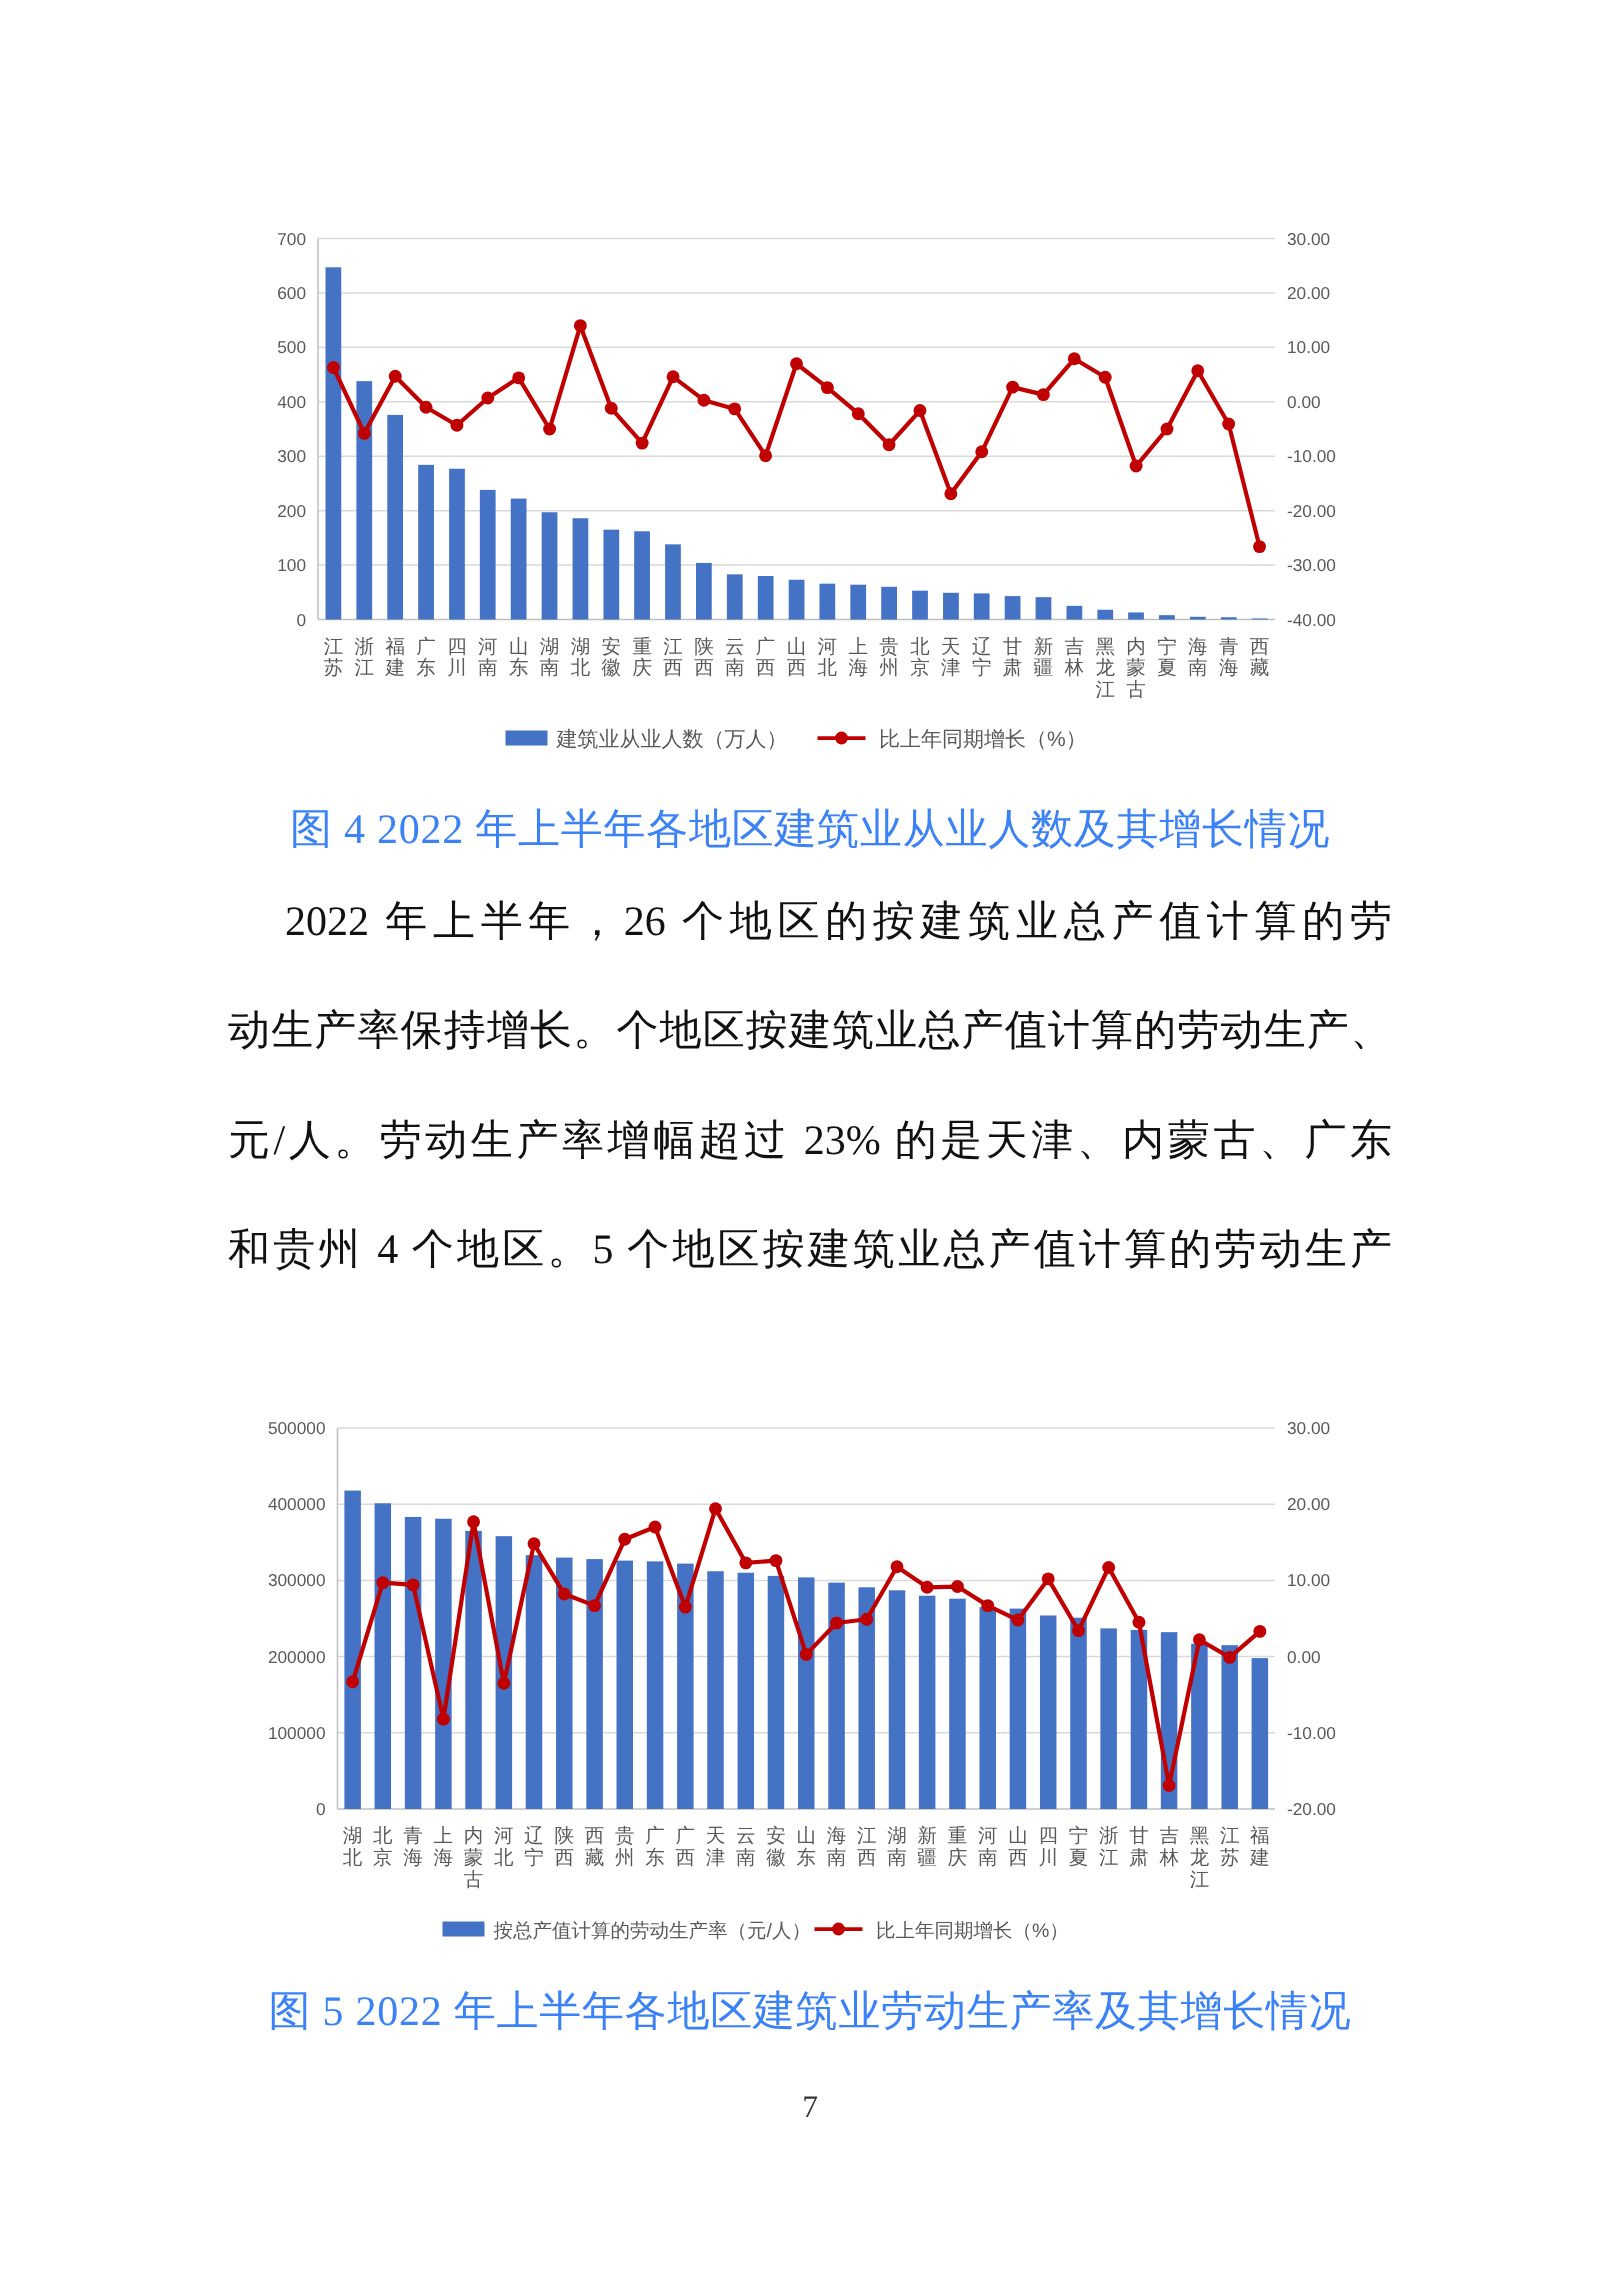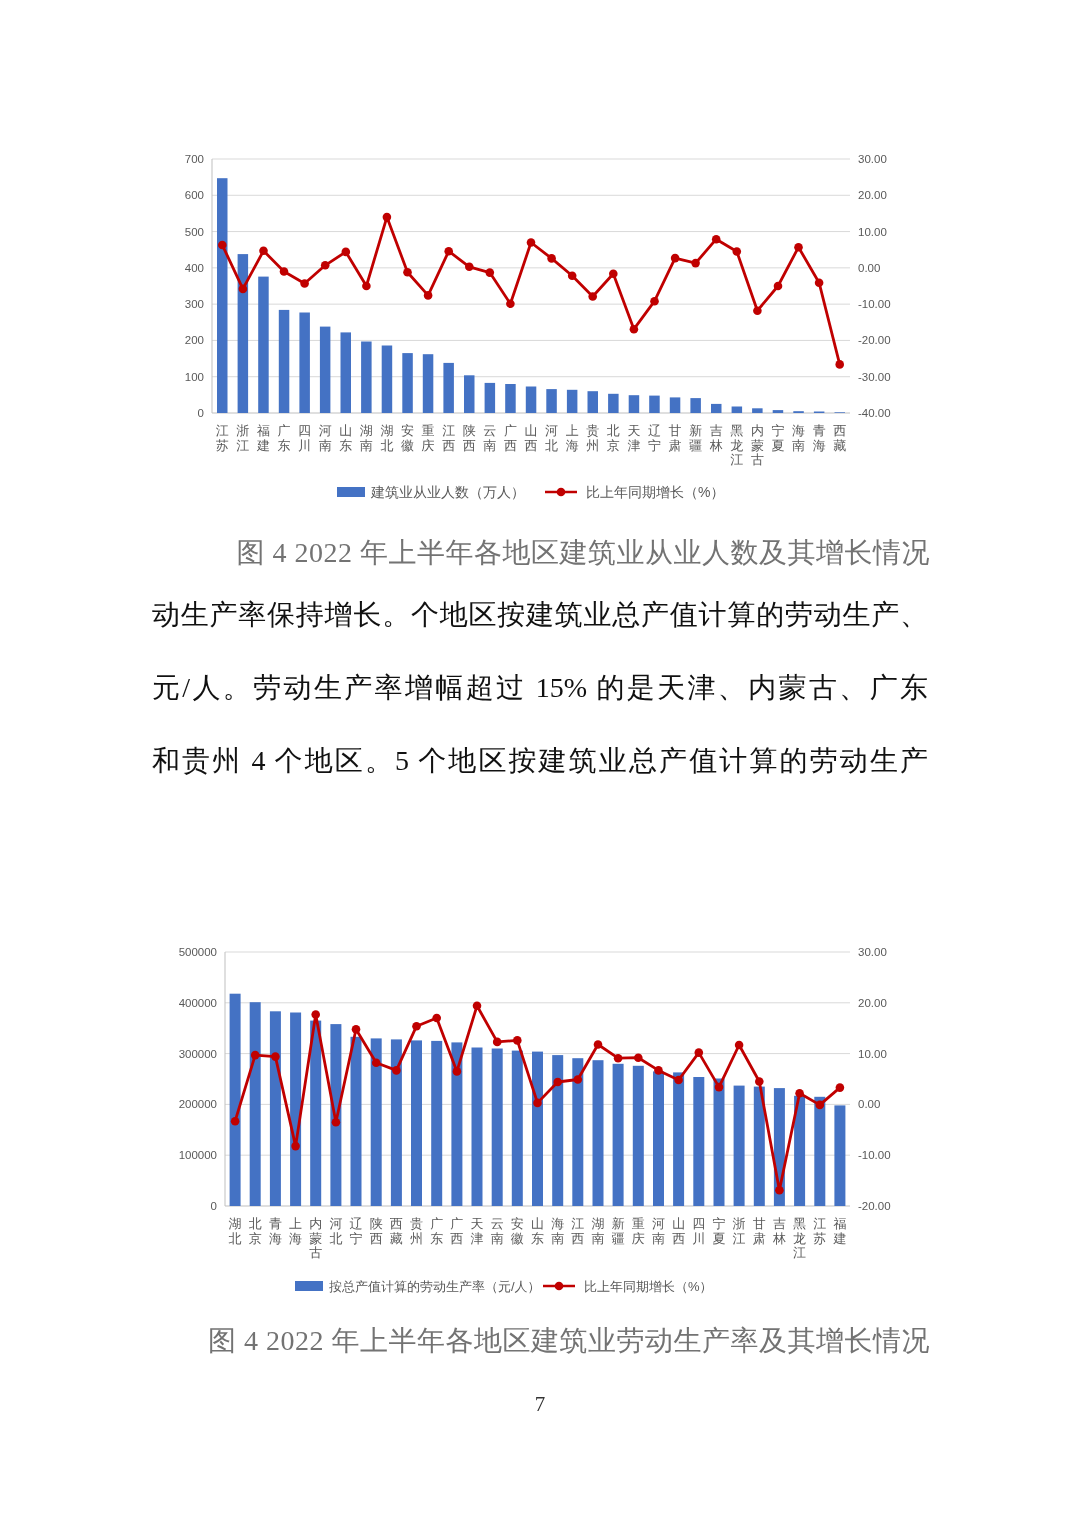--- a/index.html
+++ b/index.html
@@ -1,21 +1,21 @@
 <!DOCTYPE html>
 <html><head>
 <meta charset="utf-8">
 <style>
   *{margin:0;padding:0;box-sizing:border-box}
   html,body{background:#ffffff}
   .page{position:relative;width:1080px;height:1527px;background:#ffffff;
         font-family:"Liberation Serif",serif;overflow:hidden}
   .chart{position:absolute;overflow:visible}
-  .caption{position:absolute;left:150px;width:780px;text-align:right;
-           font-size:28px;color:#737373;letter-spacing:.5px}
+  .caption{position:absolute;left:150px;width:780px;text-align:center;
+           font-size:28px;color:#3b82f6;letter-spacing:.5px}
   .para{position:absolute;left:152px;top:578px;width:776px;font-size:28px;color:#111}
   .pline{height:73px;line-height:73px;text-align:justify;text-align-last:justify}
   .pline.indent{text-indent:38px}
   .pline.last{text-align-last:left}
   .pagenum{position:absolute;left:0;top:1392px;width:1080px;text-align:center;
            font-size:21px;color:#333}
   .ax{font-family:"Liberation Sans",sans-serif;font-size:11.5px;fill:#595959}
   .cat{font-family:"Liberation Sans",sans-serif;font-size:13px;fill:#595959}
   .lg{font-family:"Liberation Sans",sans-serif;fill:#595959}
 </style>
@@ -147,22 +147,23 @@
       <rect x="197" y="347" width="28" height="10" fill="#4472C4"></rect>
       <text x="231" y="357" class="lg" font-size="14">建筑业从业人数（万人）</text>
       <line x1="405" x2="437" y1="352" y2="352" stroke="#C00000" stroke-width="2.5"></line>
       <circle cx="421" cy="352" r="4.3" fill="#C00000"></circle>
       <text x="446" y="357" class="lg" font-size="14">比上年同期增长（%）</text>
     </svg>
 
   <div class="caption" style="top:534px">图 4 2022 年上半年各地区建筑业从业人数及其增长情况</div>
 
   <div class="para">
+    <div class="pline indent">2022 年上半年，26 个地区的按建筑业总产值计算的劳</div>
     <div class="pline">动生产率保持增长。个地区按建筑业总产值计算的劳动生产、</div>
-    <div class="pline">元/人。劳动生产率增幅超过 15% 的是天津、内蒙古、广东</div>
+    <div class="pline">元/人。劳动生产率增幅超过 23% 的是天津、内蒙古、广东</div>
     <div class="pline">和贵州 4 个地区。5 个地区按建筑业总产值计算的劳动生产</div>
   </div>
 
   <svg class="chart" viewBox="0 0 800 380" style="left:140px;top:930px;width:800px;height:380px">
       <line x1="85" x2="710" y1="276" y2="276" stroke="#bfbfbf" stroke-width="1"></line>
       <text x="77" y="280" text-anchor="end" class="ax">0</text>
       <text x="718" y="280" class="ax">-20.00</text>
       <line x1="85" x2="710" y1="225.2" y2="225.2" stroke="#d9d9d9" stroke-width="1"></line>
       <text x="77" y="229.2" text-anchor="end" class="ax">100000</text>
       <text x="718" y="229.2" class="ax">-10.00</text>
@@ -273,17 +274,17 @@
       <circle cx="659.6" cy="163.2" r="4.3" fill="#C00000"></circle>
       <circle cx="679.8" cy="174.9" r="4.3" fill="#C00000"></circle>
       <circle cx="699.9" cy="157.6" r="4.3" fill="#C00000"></circle>
       <rect x="155" y="351" width="28" height="10" fill="#4472C4"></rect>
       <text x="189" y="361" class="lg" font-size="13">按总产值计算的劳动生产率（元/人）</text>
       <line x1="403" x2="435" y1="356" y2="356" stroke="#C00000" stroke-width="2.5"></line>
       <circle cx="419" cy="356" r="4.3" fill="#C00000"></circle>
       <text x="444" y="361" class="lg" font-size="13">比上年同期增长（%）</text>
     </svg>
 
-  <div class="caption" style="top:1322px">图 4 2022 年上半年各地区建筑业劳动生产率及其增长情况</div>
+  <div class="caption" style="top:1322px">图 5 2022 年上半年各地区建筑业劳动生产率及其增长情况</div>
 
   <div class="pagenum">7</div>
 
 </div>
 
 </body></html>

